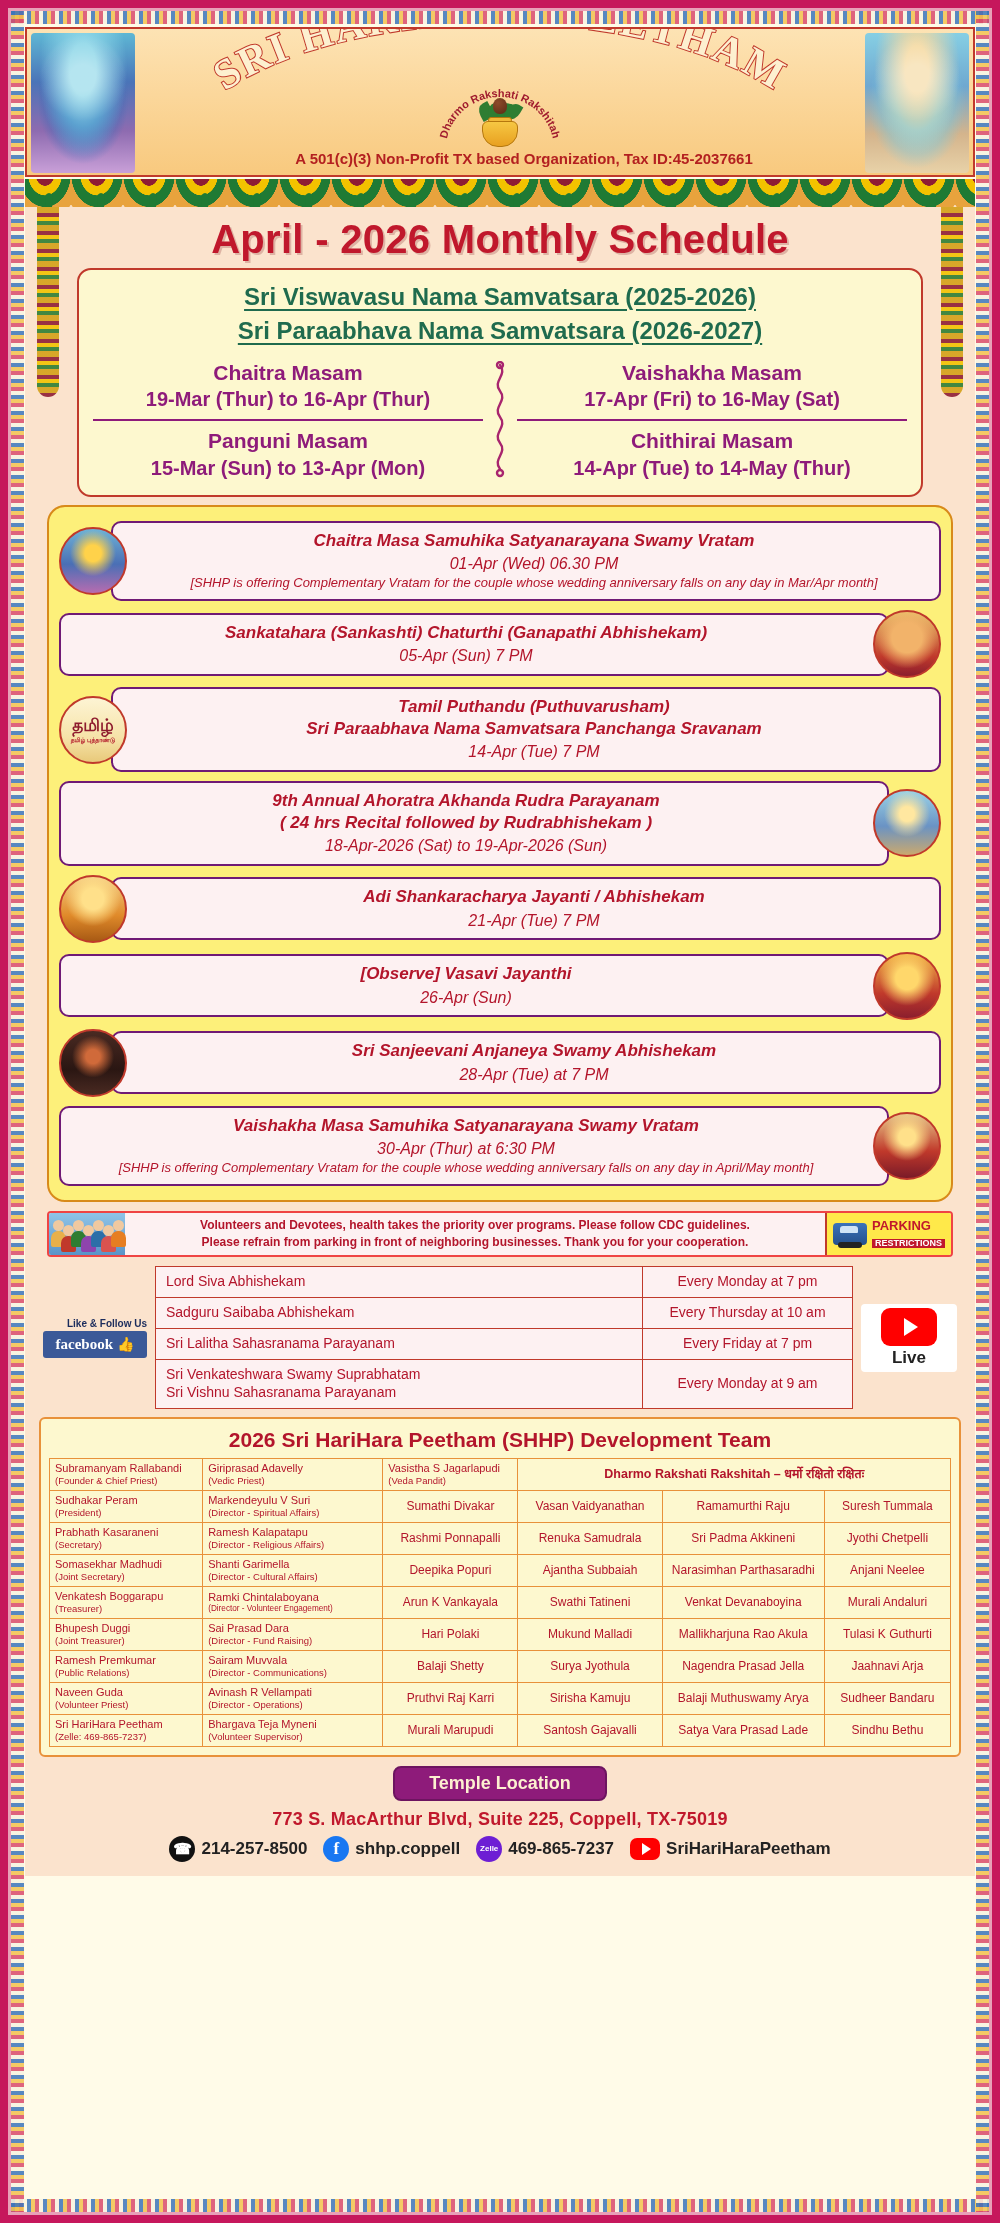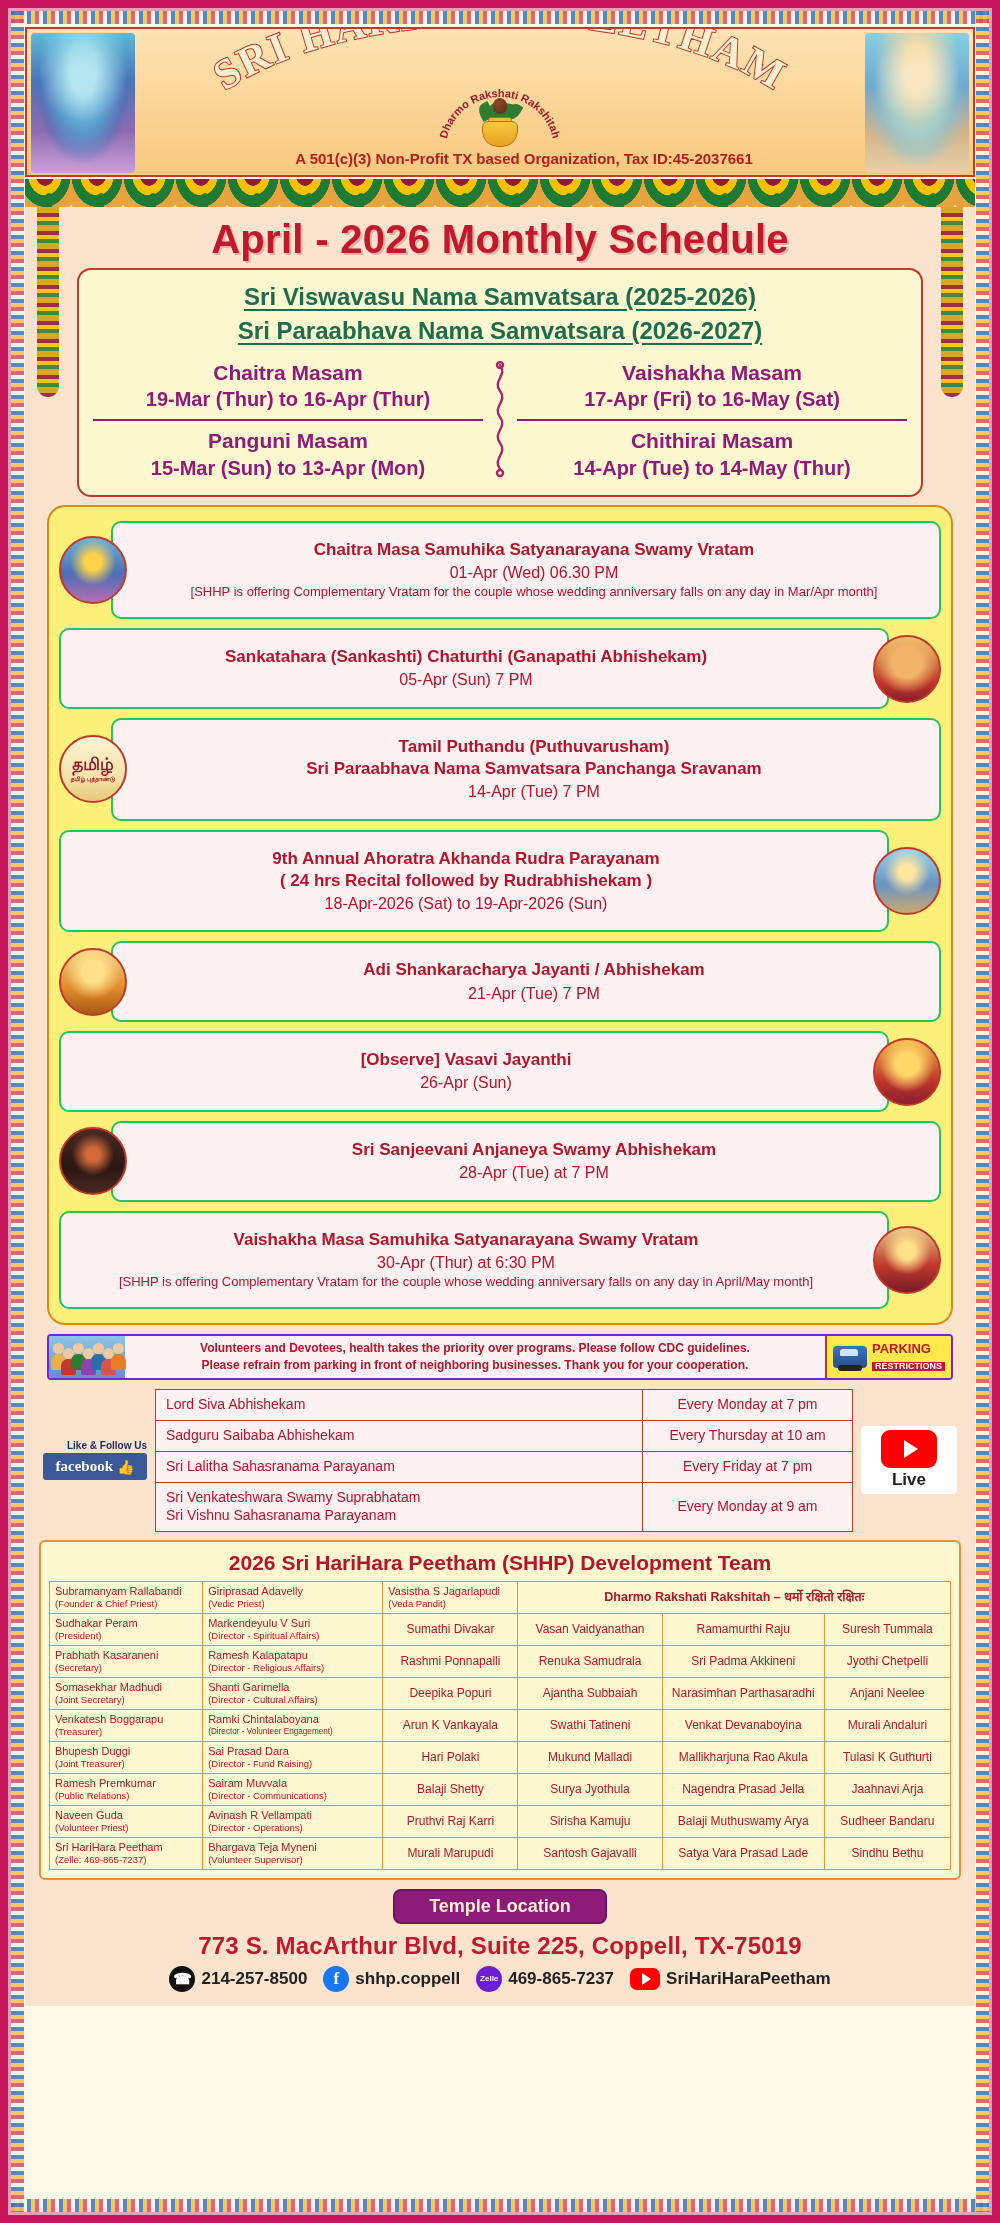--- a/index.html
+++ b/index.html
@@ -245,48 +245,49 @@
   .ev-thumb .tamil-glyph {
     width:100%; height:100%; display:flex; flex-direction:column;
     align-items:center; justify-content:center; color:#8e1b2e;
     font-weight:bold; font-size:17px; line-height:1;
   }
   .ev-thumb .tamil-glyph small { font-size:6px; font-weight:600; margin-top:3px; color:#b5202e; }
 
   .ev-box {
     flex: 1 1 auto;
     background: #fdf1f2;
-    border: 2px solid #22c55e;
+    border: 2px solid #701a75;
     border-radius: 10px;
-    padding: 16px 12px;
+    padding: 7px 12px;
     text-align: center;
     margin-left: -16px;
     padding-left: 28px;
     z-index: 1;
+    font-style: italic;
   }
   .event-row.right-img .ev-box {
     margin-left: 0; margin-right: -16px;
     padding-left: 12px; padding-right: 28px;
   }
   .ev-title {
     font-size: 17px; font-weight: bold; color: #b3152b; line-height: 1.3;
   }
   .ev-date {
     font-size: 16px; color: #b3152b; line-height: 1.35; margin-top: 1px;
   }
   .ev-note {
     font-size: 13px; color: #b3152b; line-height: 1.3; margin-top: 1px;
   }
 
   
   .notice-bar {
     display: flex; align-items: stretch;
     margin: 9px 22px 0 22px;
     height: 46px;
-    border: 2px solid #6d28d9;
+    border: 2px solid #ef4444;
     background: #fdf1f2;
     border-radius: 4px;
     overflow: hidden;
   }
   .notice-people {
     flex: 0 0 76px;
     background: linear-gradient(180deg,#8ec4e8,#5a94c8);
     position: relative;
   }
   .notice-people .head {
@@ -397,21 +398,21 @@
 
   
   .loc-badge {
     margin: 9px auto 0; width: 214px;
     background: #8e1b7a; color: #fdf0d0;
     border-radius: 8px; text-align: center;
     font-size: 18px; font-weight: bold; padding: 5px 0;
     border: 2px solid #6d1460;
   }
   .address {
-    text-align: center; font-size: 24px; font-weight: bold; color: #c0182c;
+    text-align: center; font-size: 18px; font-weight: bold; color: #c0182c;
     padding: 8px 0 4px; letter-spacing: .2px;
   }
   .contact-row {
     display: flex; align-items: center; justify-content: center;
     gap: 16px; padding: 2px 0 8px;
     font-size: 17px; font-weight: bold; color: #222;
   }
   .contact-item { display: flex; align-items: center; gap: 6px; }
   .ci-icon {
     width: 26px; height: 26px; border-radius: 50%;

